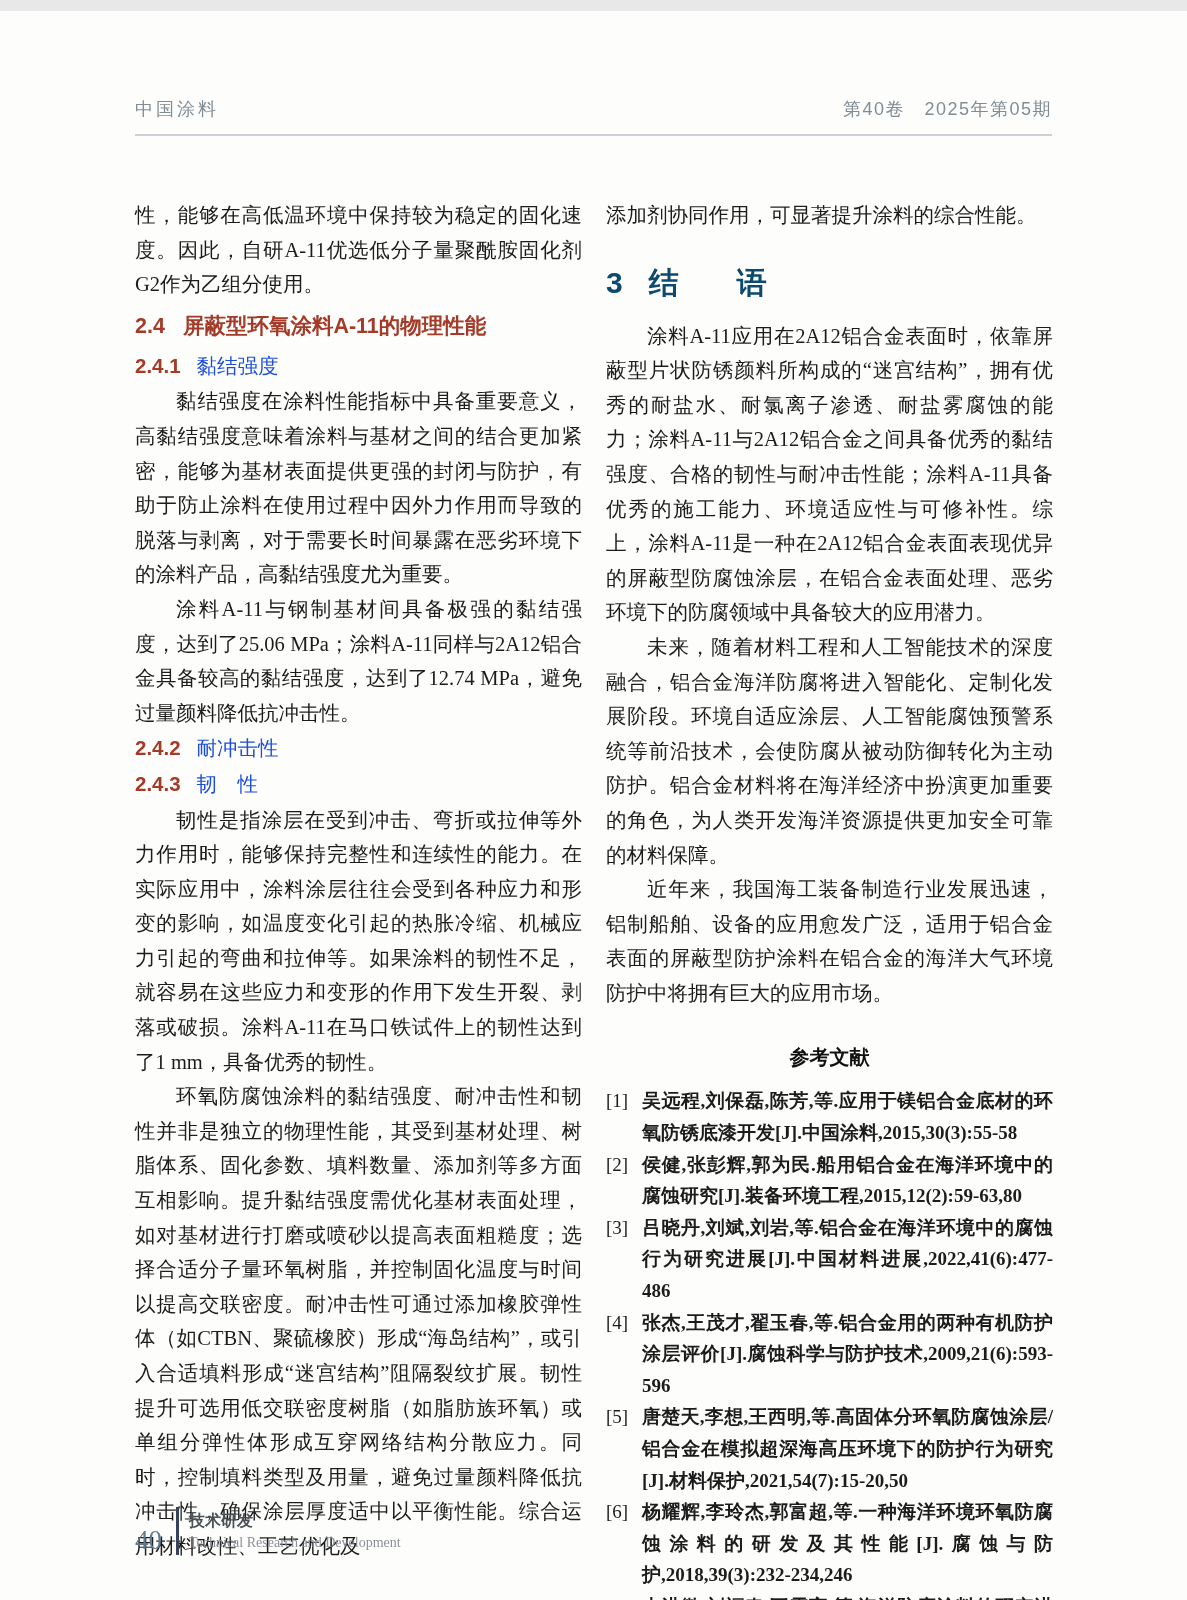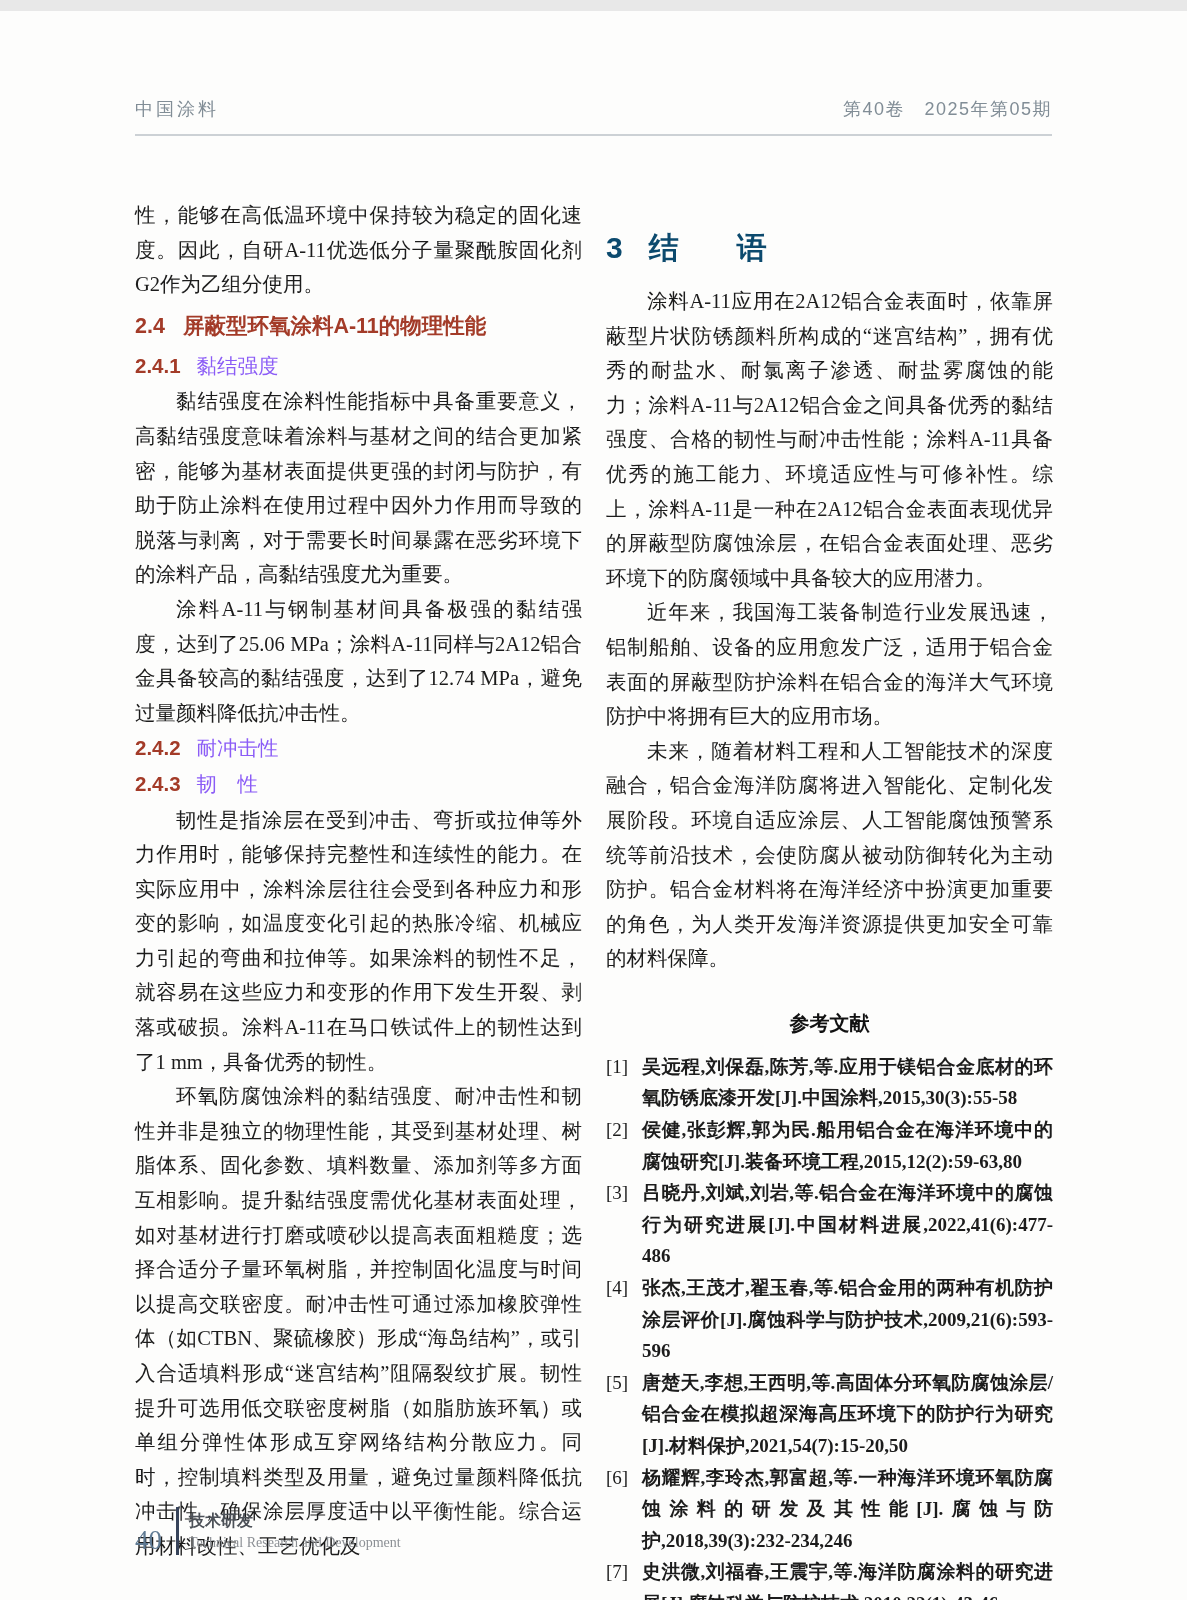--- a/index.html
+++ b/index.html
@@ -39,21 +39,21 @@
     margin:7px 0 6px 0;line-height:34px;
   }
   .sec-head .sec-num{margin-right:18px;}
   .sub-head{
     font-size:20.5px;line-height:34.6px;margin:1px 0;
   }
   .sub-head .sub-num{
     color:#a33b28;font-family:Liberation Sans, sans-serif;
     font-weight:bold;margin-right:16px;
   }
-  .sub-head .sub-title{color:#8b5cf6;}
+  .sub-head .sub-title{color:#1d4ed8;}
   .big-head{
     font-family:"Liberation Sans","DejaVu Sans",sans-serif;
     color:#0c4a6e;font-weight:bold;font-size:30px;
     margin:30px 0 16px 0;line-height:40px;letter-spacing:2px;
   }
   .big-head .sec-num{margin-right:26px;letter-spacing:0;}
   .big-head .sec-title{letter-spacing:14px;}
   
   .refs-title{
     font-family:Liberation Serif, serif;
@@ -122,28 +122,29 @@
 
       <div class="sub-head">
         <span class="sub-num">2.4.3</span><span class="sub-title">韧　性</span>
       </div>
 
       <p class="para indent">韧性是指涂层在受到冲击、弯折或拉伸等外力作用时，能够保持完整性和连续性的能力。在实际应用中，涂料涂层往往会受到各种应力和形变的影响，如温度变化引起的热胀冷缩、机械应力引起的弯曲和拉伸等。如果涂料的韧性不足，就容易在这些应力和变形的作用下发生开裂、剥落或破损。涂料A-11在马口铁试件上的韧性达到了1 mm，具备优秀的韧性。</p>
       <p class="para indent">环氧防腐蚀涂料的黏结强度、耐冲击性和韧性并非是独立的物理性能，其受到基材处理、树脂体系、固化参数、填料数量、添加剂等多方面互相影响。提升黏结强度需优化基材表面处理，如对基材进行打磨或喷砂以提高表面粗糙度；选择合适分子量环氧树脂，并控制固化温度与时间以提高交联密度。耐冲击性可通过添加橡胶弹性体（如CTBN、聚硫橡胶）形成“海岛结构”，或引入合适填料形成“迷宫结构”阻隔裂纹扩展。韧性提升可选用低交联密度树脂（如脂肪族环氧）或单组分弹性体形成互穿网络结构分散应力。同时，控制填料类型及用量，避免过量颜料降低抗冲击性，确保涂层厚度适中以平衡性能。综合运用材料改性、工艺优化及</p>
     </div>
 
     <div class="col">
+      <p class="para">添加剂协同作用，可显著提升涂料的综合性能。</p>
 
       <div class="big-head">
         <span class="sec-num">3</span><span class="sec-title">结　语</span>
       </div>
 
       <p class="para indent">涂料A-11应用在2A12铝合金表面时，依靠屏蔽型片状防锈颜料所构成的“迷宫结构”，拥有优秀的耐盐水、耐氯离子渗透、耐盐雾腐蚀的能力；涂料A-11与2A12铝合金之间具备优秀的黏结强度、合格的韧性与耐冲击性能；涂料A-11具备优秀的施工能力、环境适应性与可修补性。综上，涂料A-11是一种在2A12铝合金表面表现优异的屏蔽型防腐蚀涂层，在铝合金表面处理、恶劣环境下的防腐领域中具备较大的应用潜力。</p>
+      <p class="para indent">未来，随着材料工程和人工智能技术的深度融合，铝合金海洋防腐将进入智能化、定制化发展阶段。环境自适应涂层、人工智能腐蚀预警系统等前沿技术，会使防腐从被动防御转化为主动防护。铝合金材料将在海洋经济中扮演更加重要的角色，为人类开发海洋资源提供更加安全可靠的材料保障。</p>
       <p class="para indent">近年来，我国海工装备制造行业发展迅速，铝制船舶、设备的应用愈发广泛，适用于铝合金表面的屏蔽型防护涂料在铝合金的海洋大气环境防护中将拥有巨大的应用市场。</p>
-      <p class="para indent">未来，随着材料工程和人工智能技术的深度融合，铝合金海洋防腐将进入智能化、定制化发展阶段。环境自适应涂层、人工智能腐蚀预警系统等前沿技术，会使防腐从被动防御转化为主动防护。铝合金材料将在海洋经济中扮演更加重要的角色，为人类开发海洋资源提供更加安全可靠的材料保障。</p>
 
       <div class="refs-title">参考文献</div>
 
       <ul class="ref-list">
         <li class="ref-item">
           <span class="ref-marker">[1]</span>
           <span class="ref-text">吴远程,刘保磊,陈芳,等.应用于镁铝合金底材的环氧防锈底漆开发[J].中国涂料,2015,30(3):55-58</span>
         </li>
         <li class="ref-item">
           <span class="ref-marker">[2]</span>

